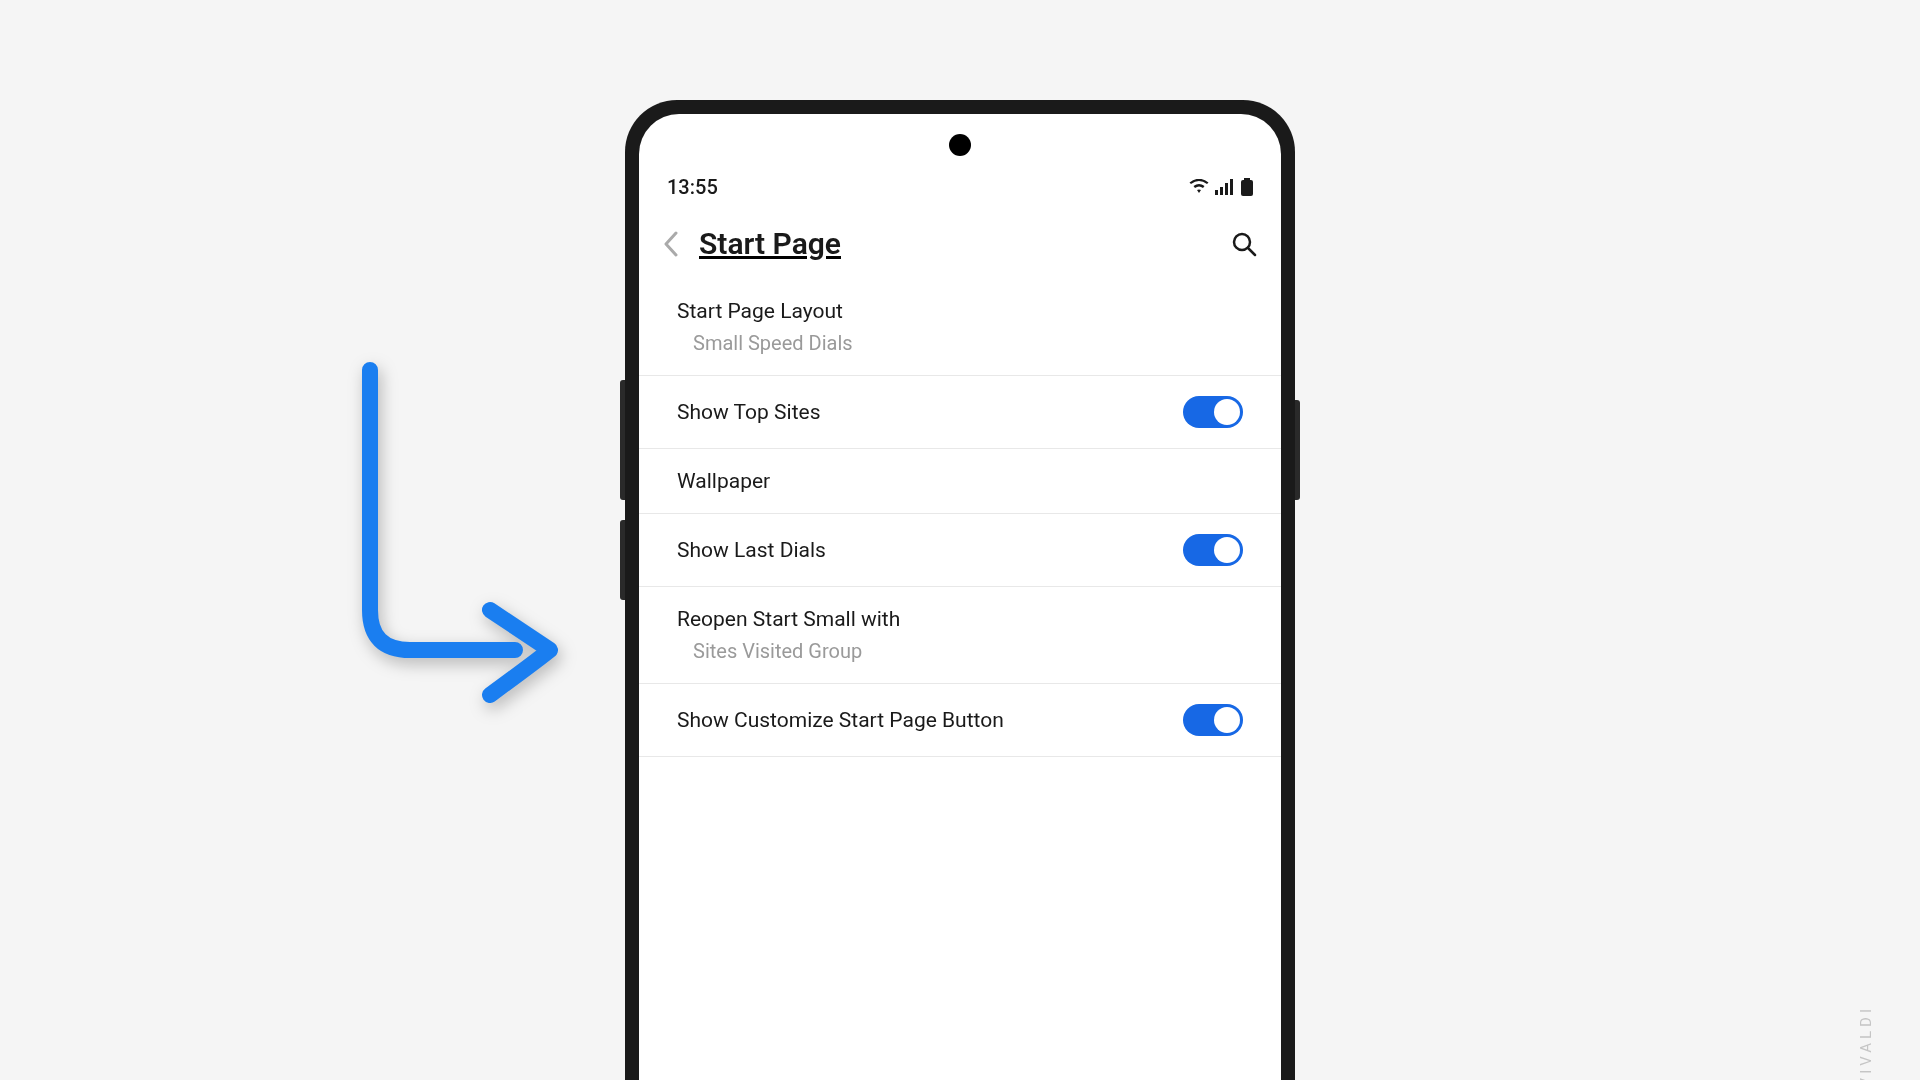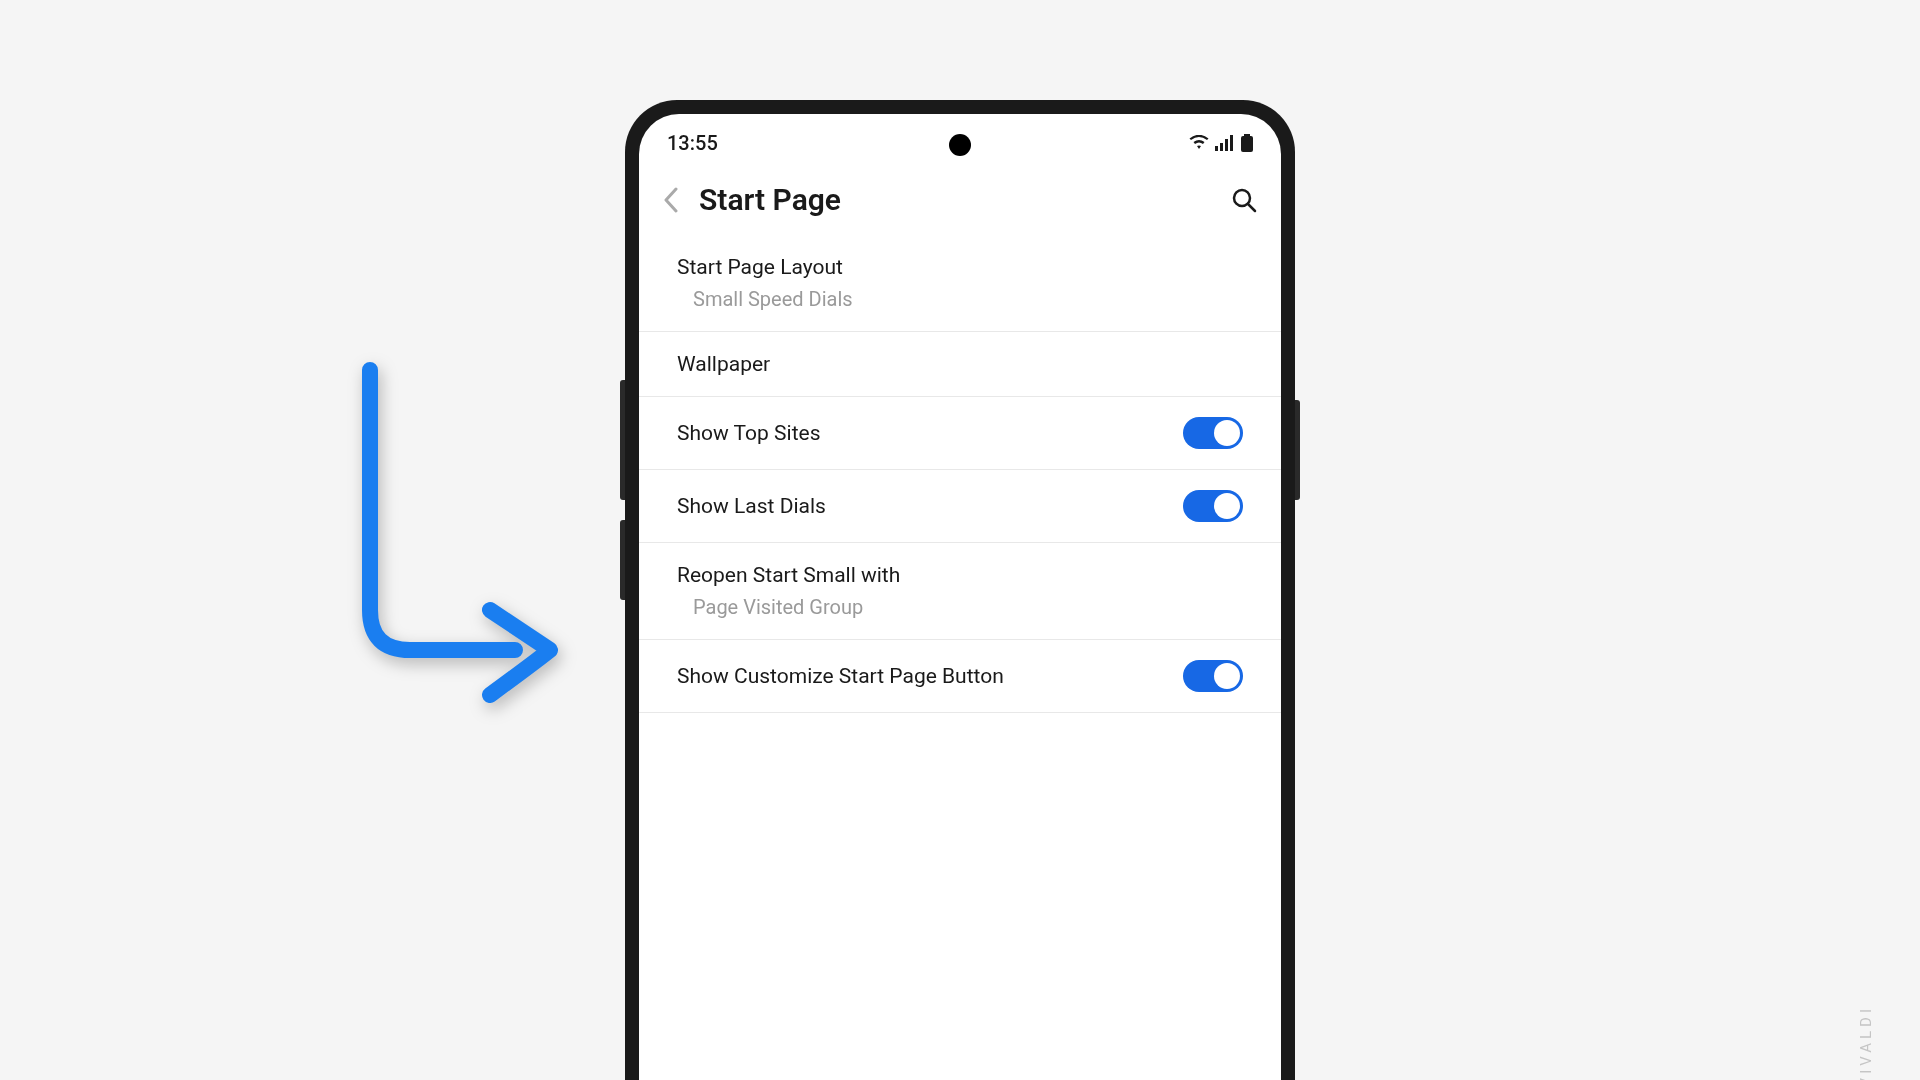--- a/index.html
+++ b/index.html
@@ -78,20 +78,21 @@
       border-radius: 50%;
       z-index: 10;
     }
     
     .status-bar {
       display: flex;
       justify-content: space-between;
       align-items: center;
       padding: 16px 28px 8px 28px;
       height: 50px;
+      margin-top: 44px;
     }
     
     .status-time {
       font-size: 20px;
       font-weight: 500;
       color: #1a1a1a;
     }
     
     .status-icons {
       display: flex;
@@ -101,20 +102,21 @@
     
     .wifi-icon svg, .signal-icon svg, .battery-icon svg {
       display: block;
     }
     
     .header {
       display: flex;
       align-items: center;
       padding: 18px 24px;
       gap: 20px;
+      text-decoration: underline;
     }
     
     .back-button {
       color: #888;
       cursor: pointer;
       display: flex;
       align-items: center;
     }
     
     .page-title {
@@ -267,46 +269,46 @@
 
       <div class="setting-item">
         <div class="setting-text">
           <span class="setting-label">Start Page Layout</span>
           <span class="setting-value">Small Speed Dials</span>
         </div>
       </div>
 
       <div class="setting-item">
         <div class="setting-text">
-          <span class="setting-label">Wallpaper</span>
-        </div>
-      </div>
-
-      <div class="setting-item">
-        <div class="setting-text">
           <span class="setting-label">Show Top Sites</span>
         </div>
         <div class="toggle">
           <div class="toggle-knob"></div>
         </div>
       </div>
 
       <div class="setting-item">
         <div class="setting-text">
+          <span class="setting-label">Wallpaper</span>
+        </div>
+      </div>
+
+      <div class="setting-item">
+        <div class="setting-text">
           <span class="setting-label">Show Last Dials</span>
         </div>
         <div class="toggle">
           <div class="toggle-knob"></div>
         </div>
       </div>
 
       <div class="setting-item">
         <div class="setting-text">
           <span class="setting-label">Reopen Start Small with</span>
-          <span class="setting-value">Page Visited Group</span>
+          <span class="setting-value">Sites Visited Group</span>
         </div>
       </div>
 
       <div class="setting-item">
         <div class="setting-text">
           <span class="setting-label">Show Customize Start Page Button</span>
         </div>
         <div class="toggle">
           <div class="toggle-knob"></div>
         </div>

